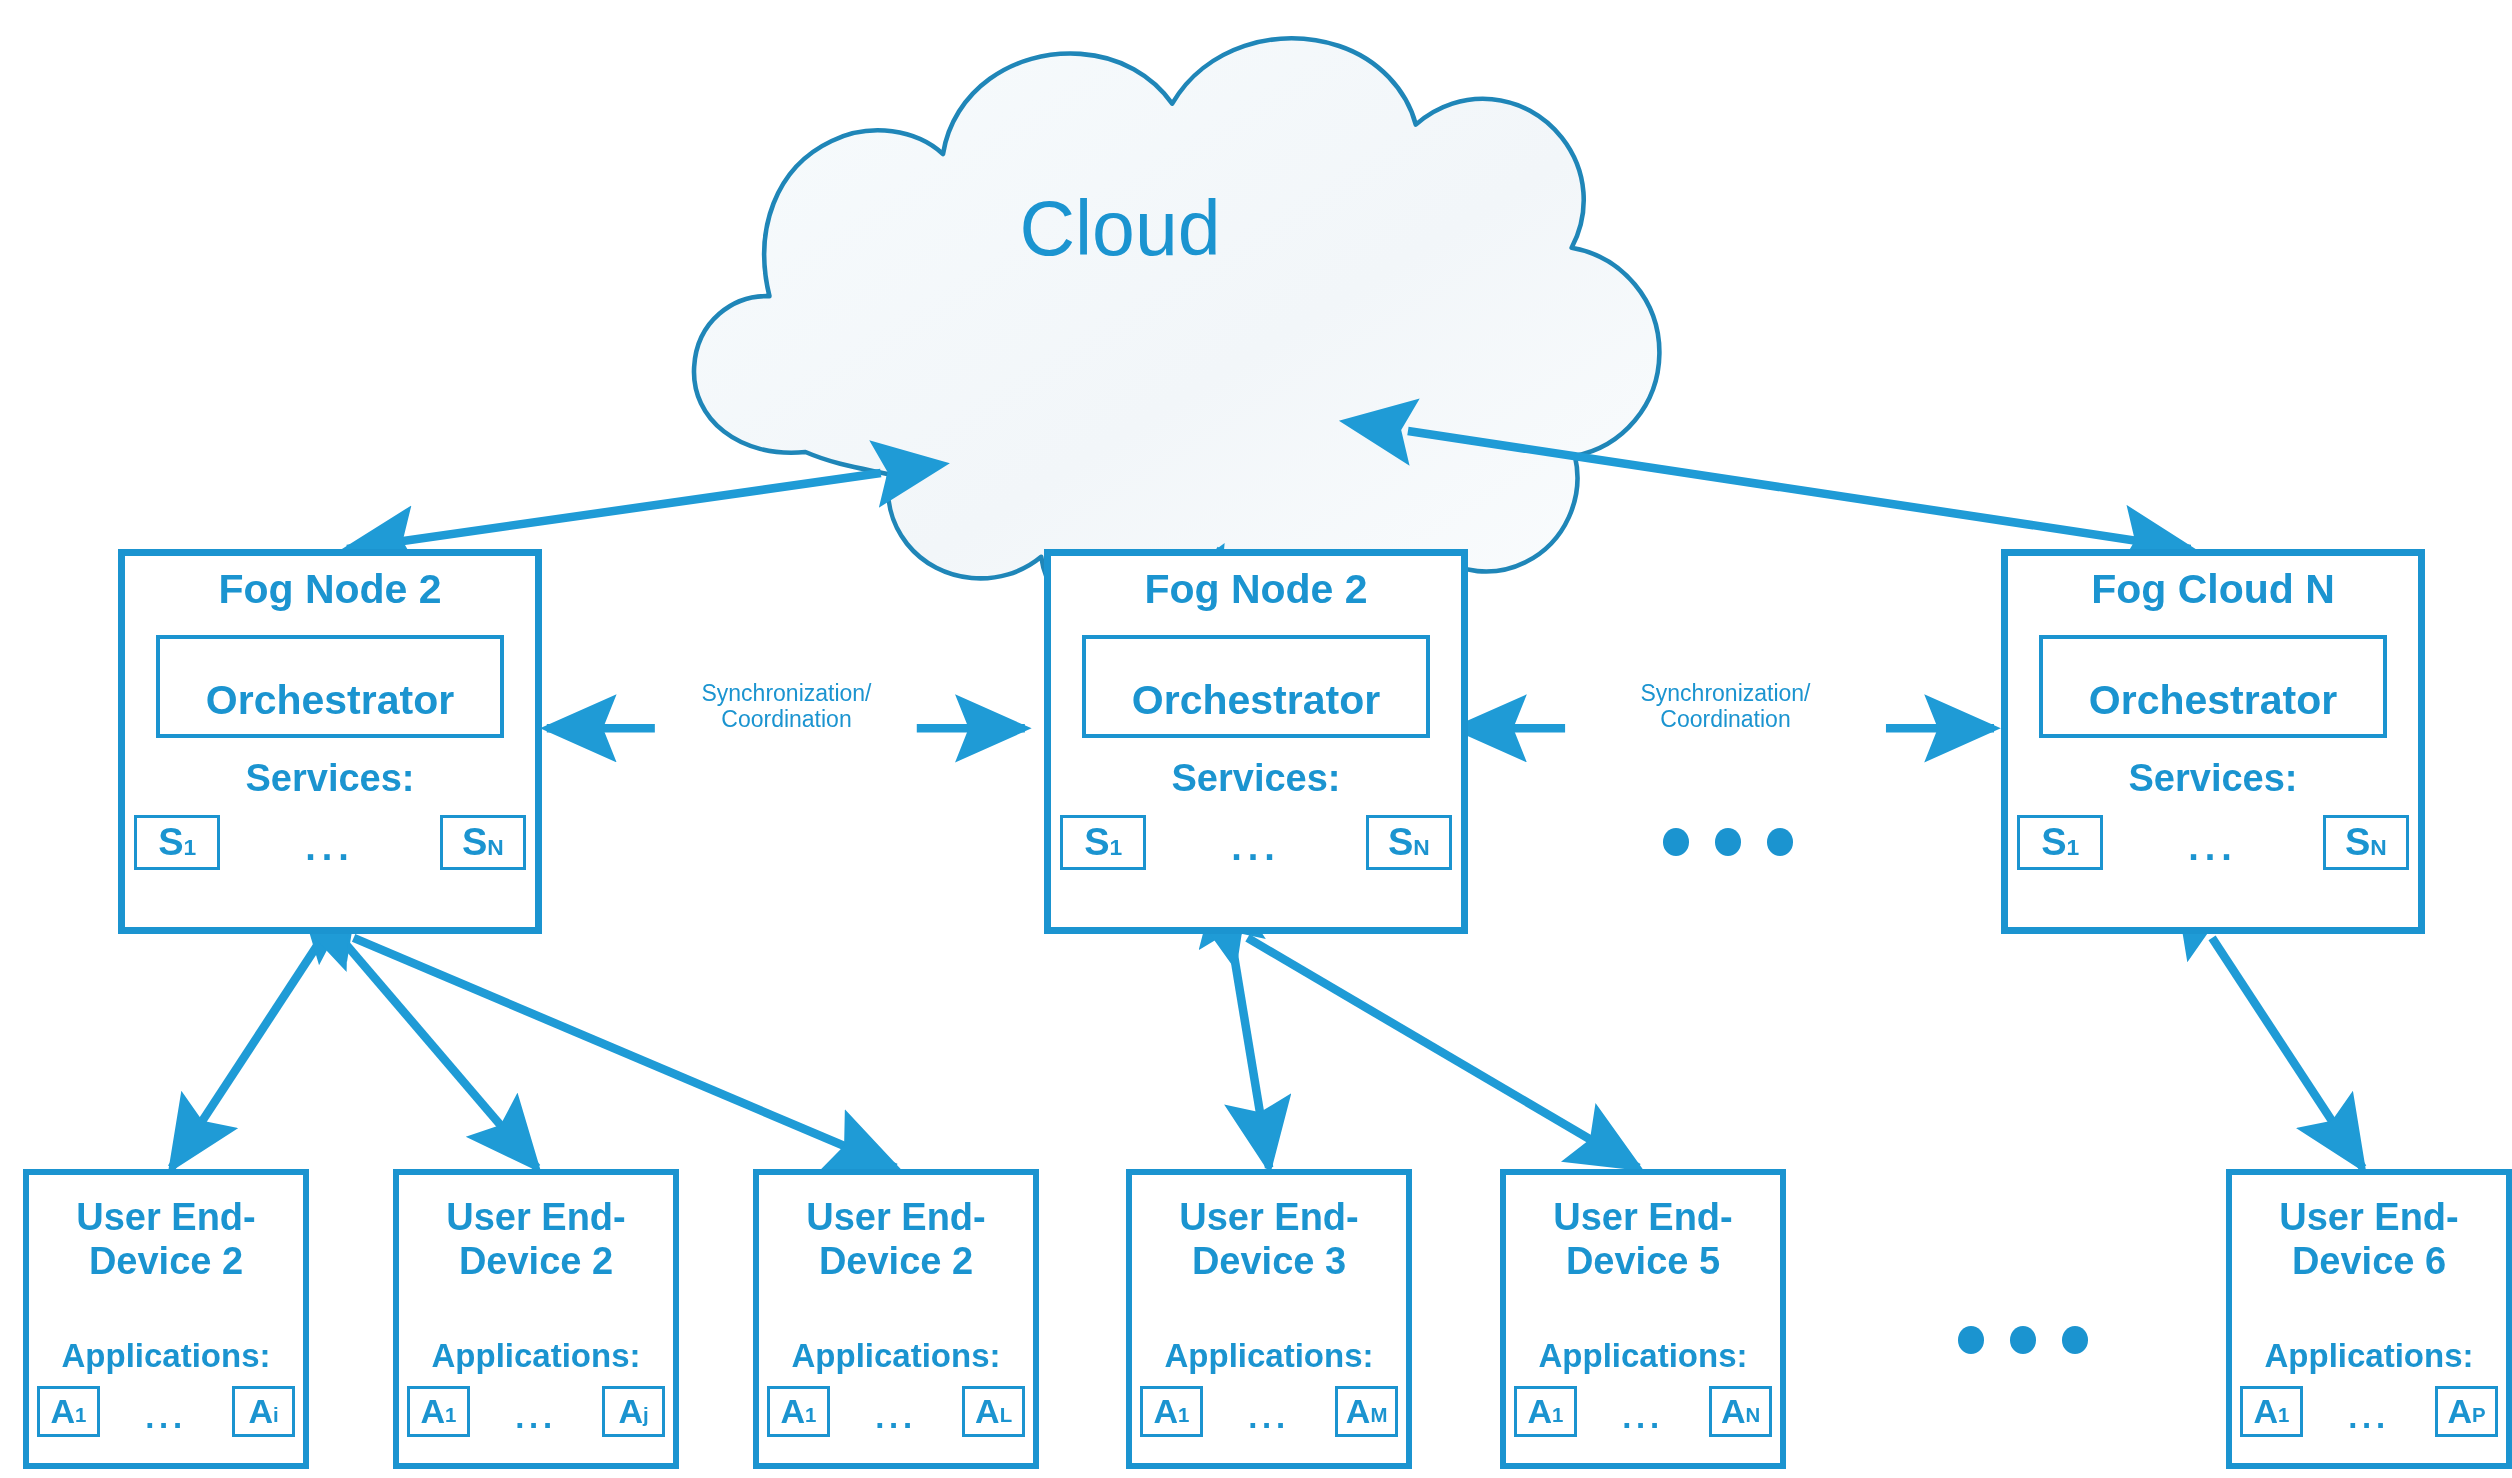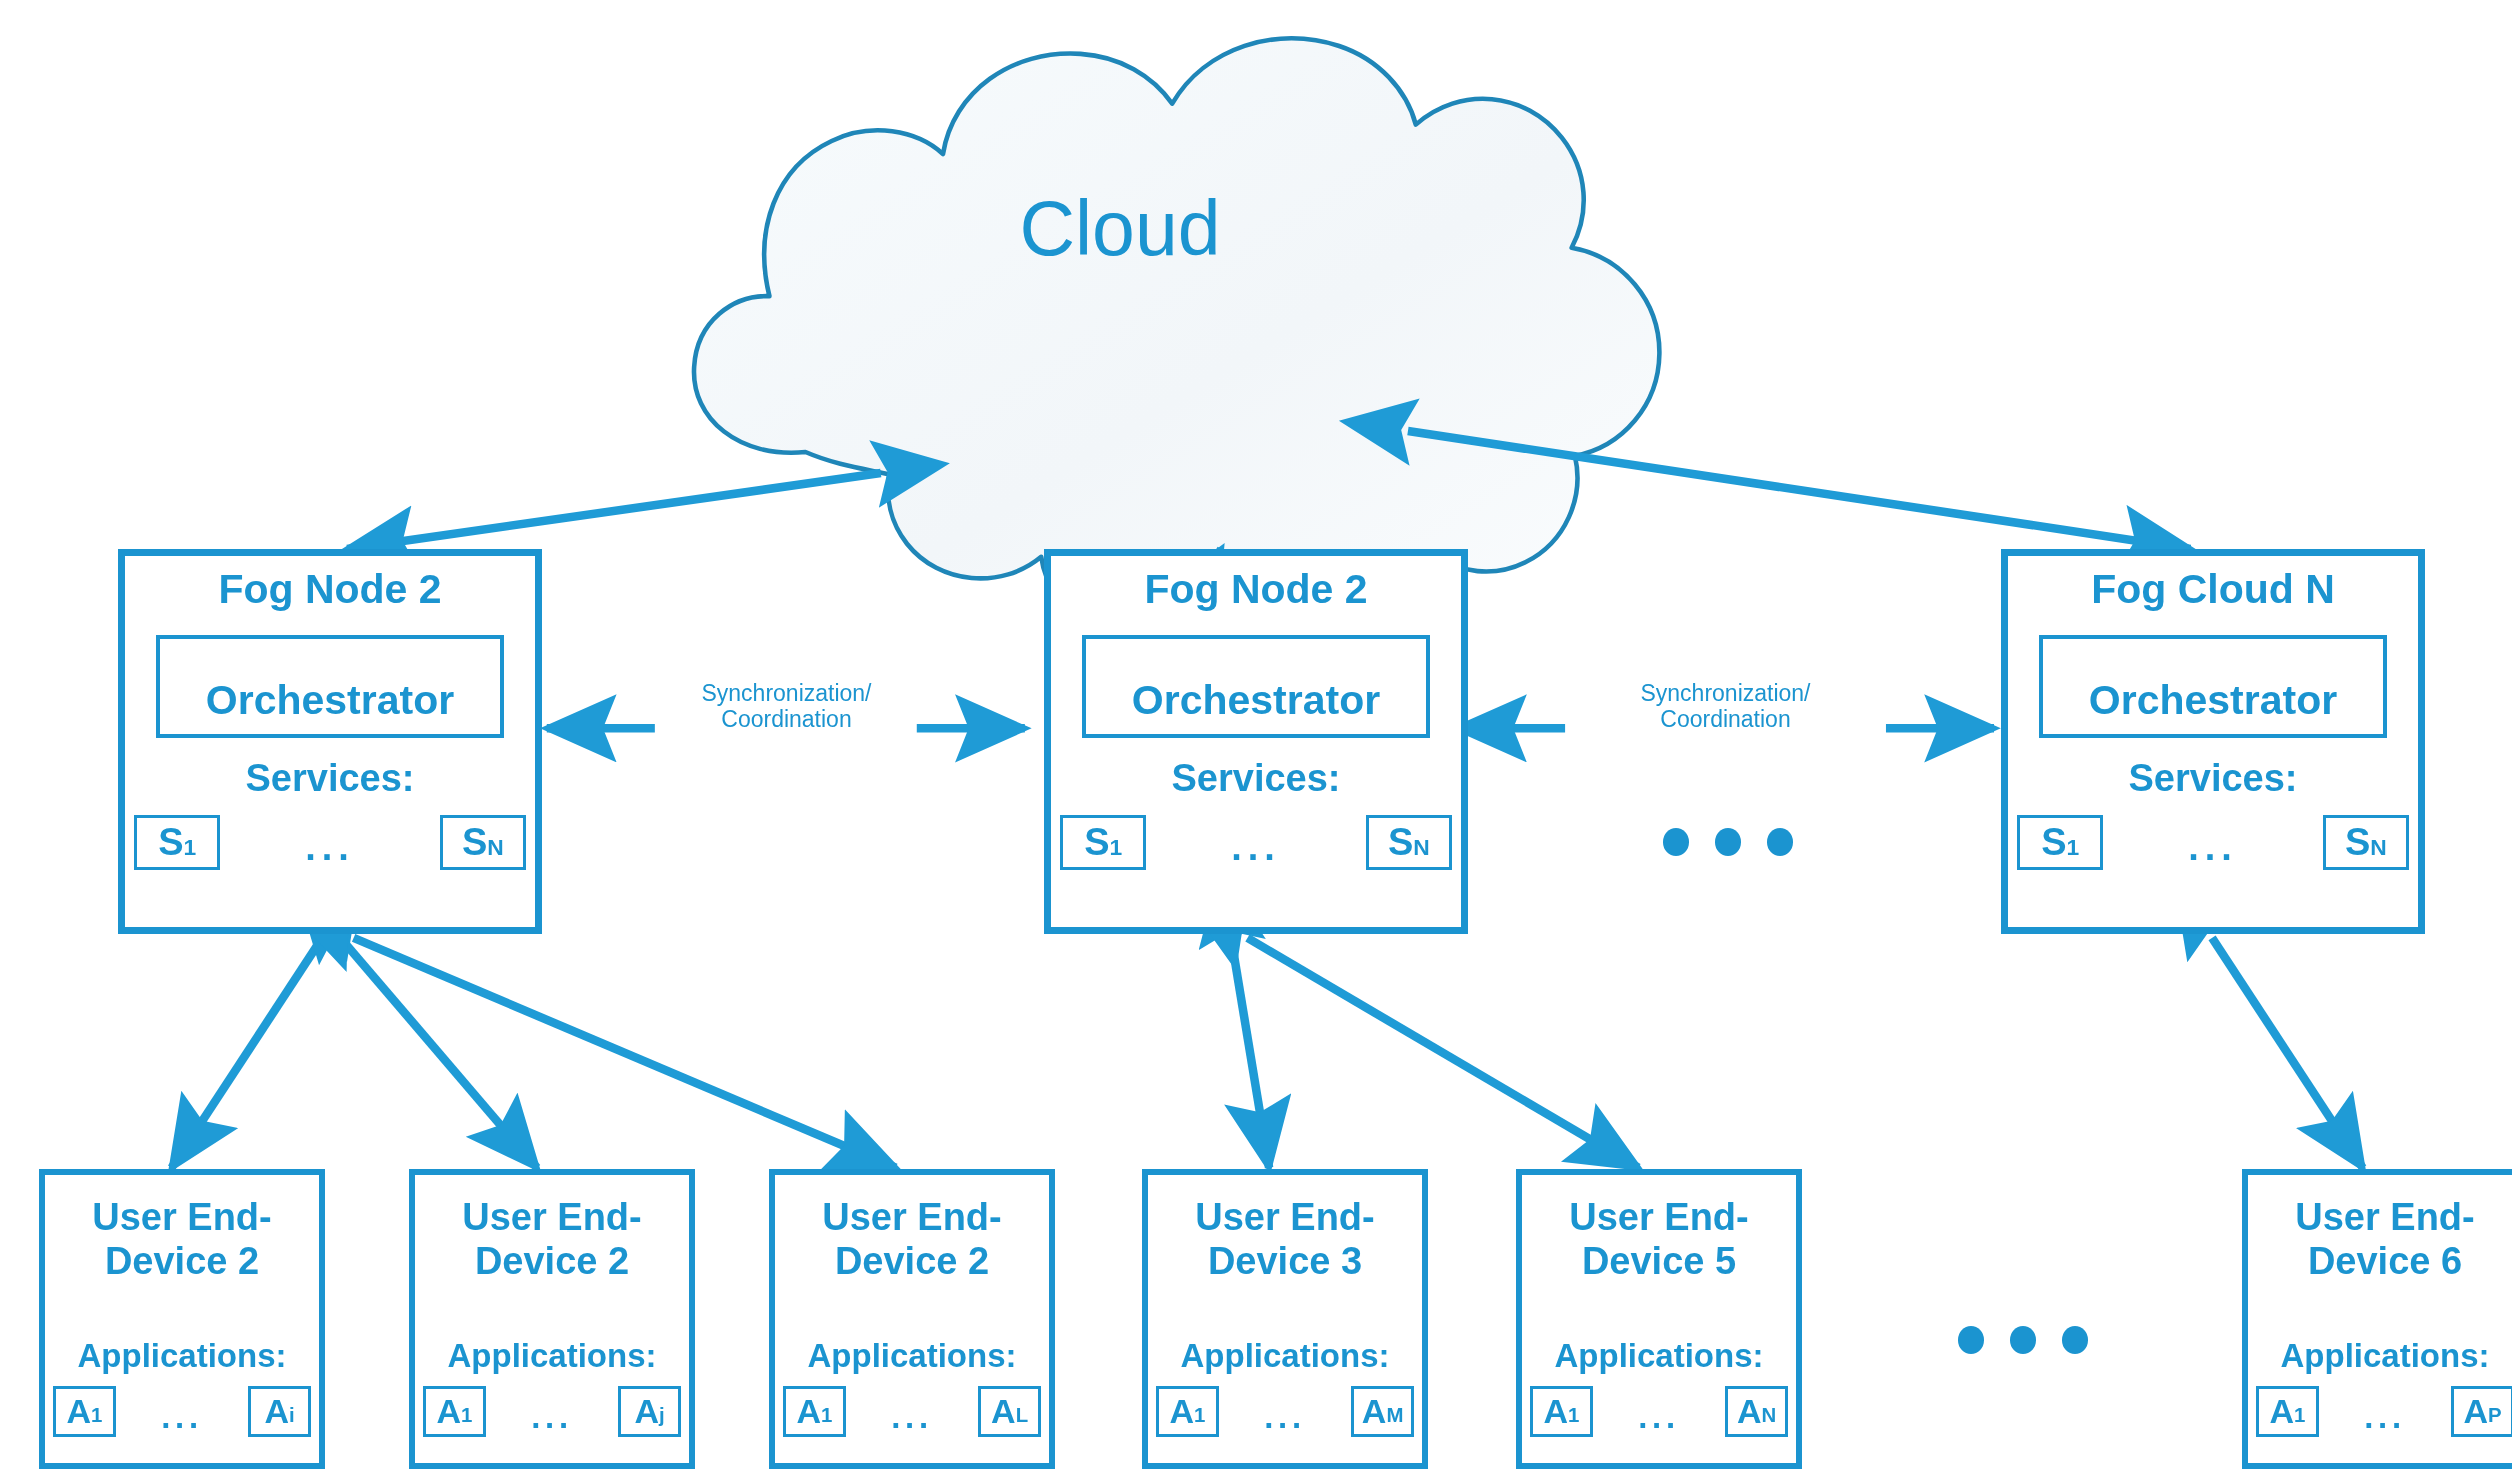--- a/index.html
+++ b/index.html
@@ -163,21 +163,20 @@
 
   
   .device {
     position: absolute;
     box-sizing: border-box;
     border: 6.5px solid #1b94d0;
     background: #ffffff;
     width: 286px;
     height: 300px;
     top: 1169px;
-    margin-left: 16px;
   }
   .device-title {
     position: absolute;
     left: 3.9px; right: 3.9px;
     top: 19.6px;
     text-align: center;
     color: #1b94d0;
     font-size: 38px;
     font-weight: bold;
     line-height: 1.18;

